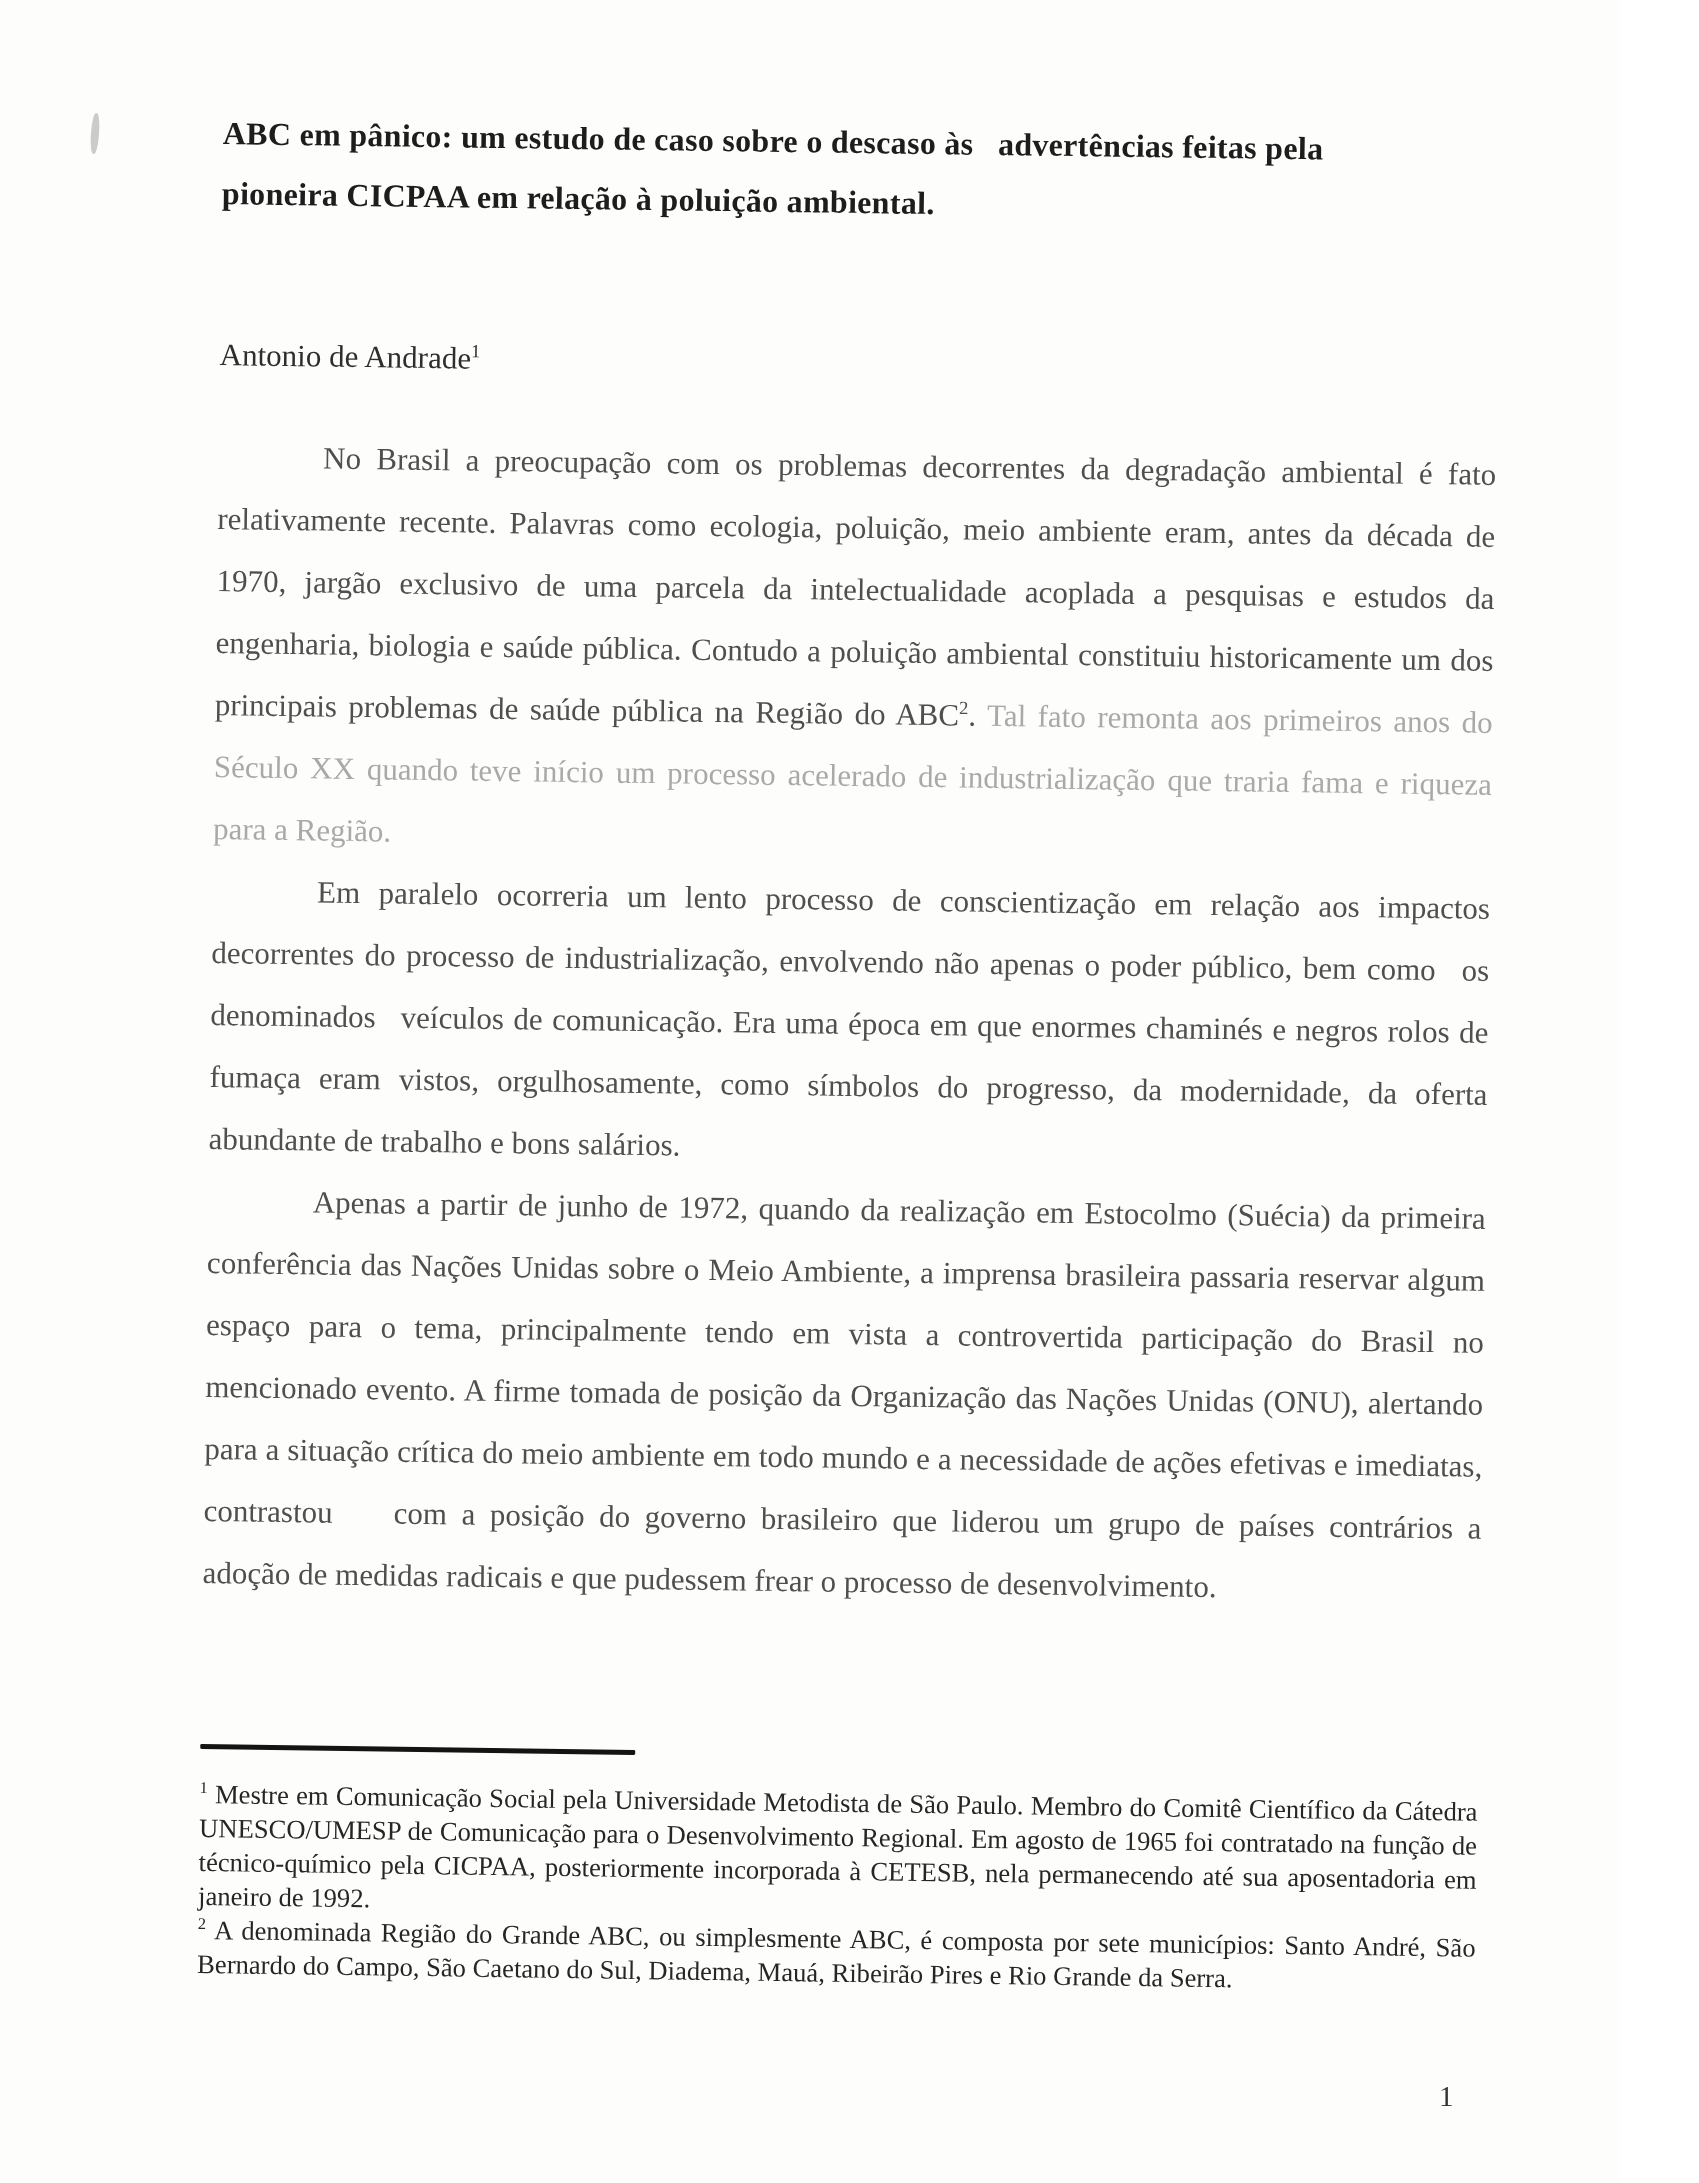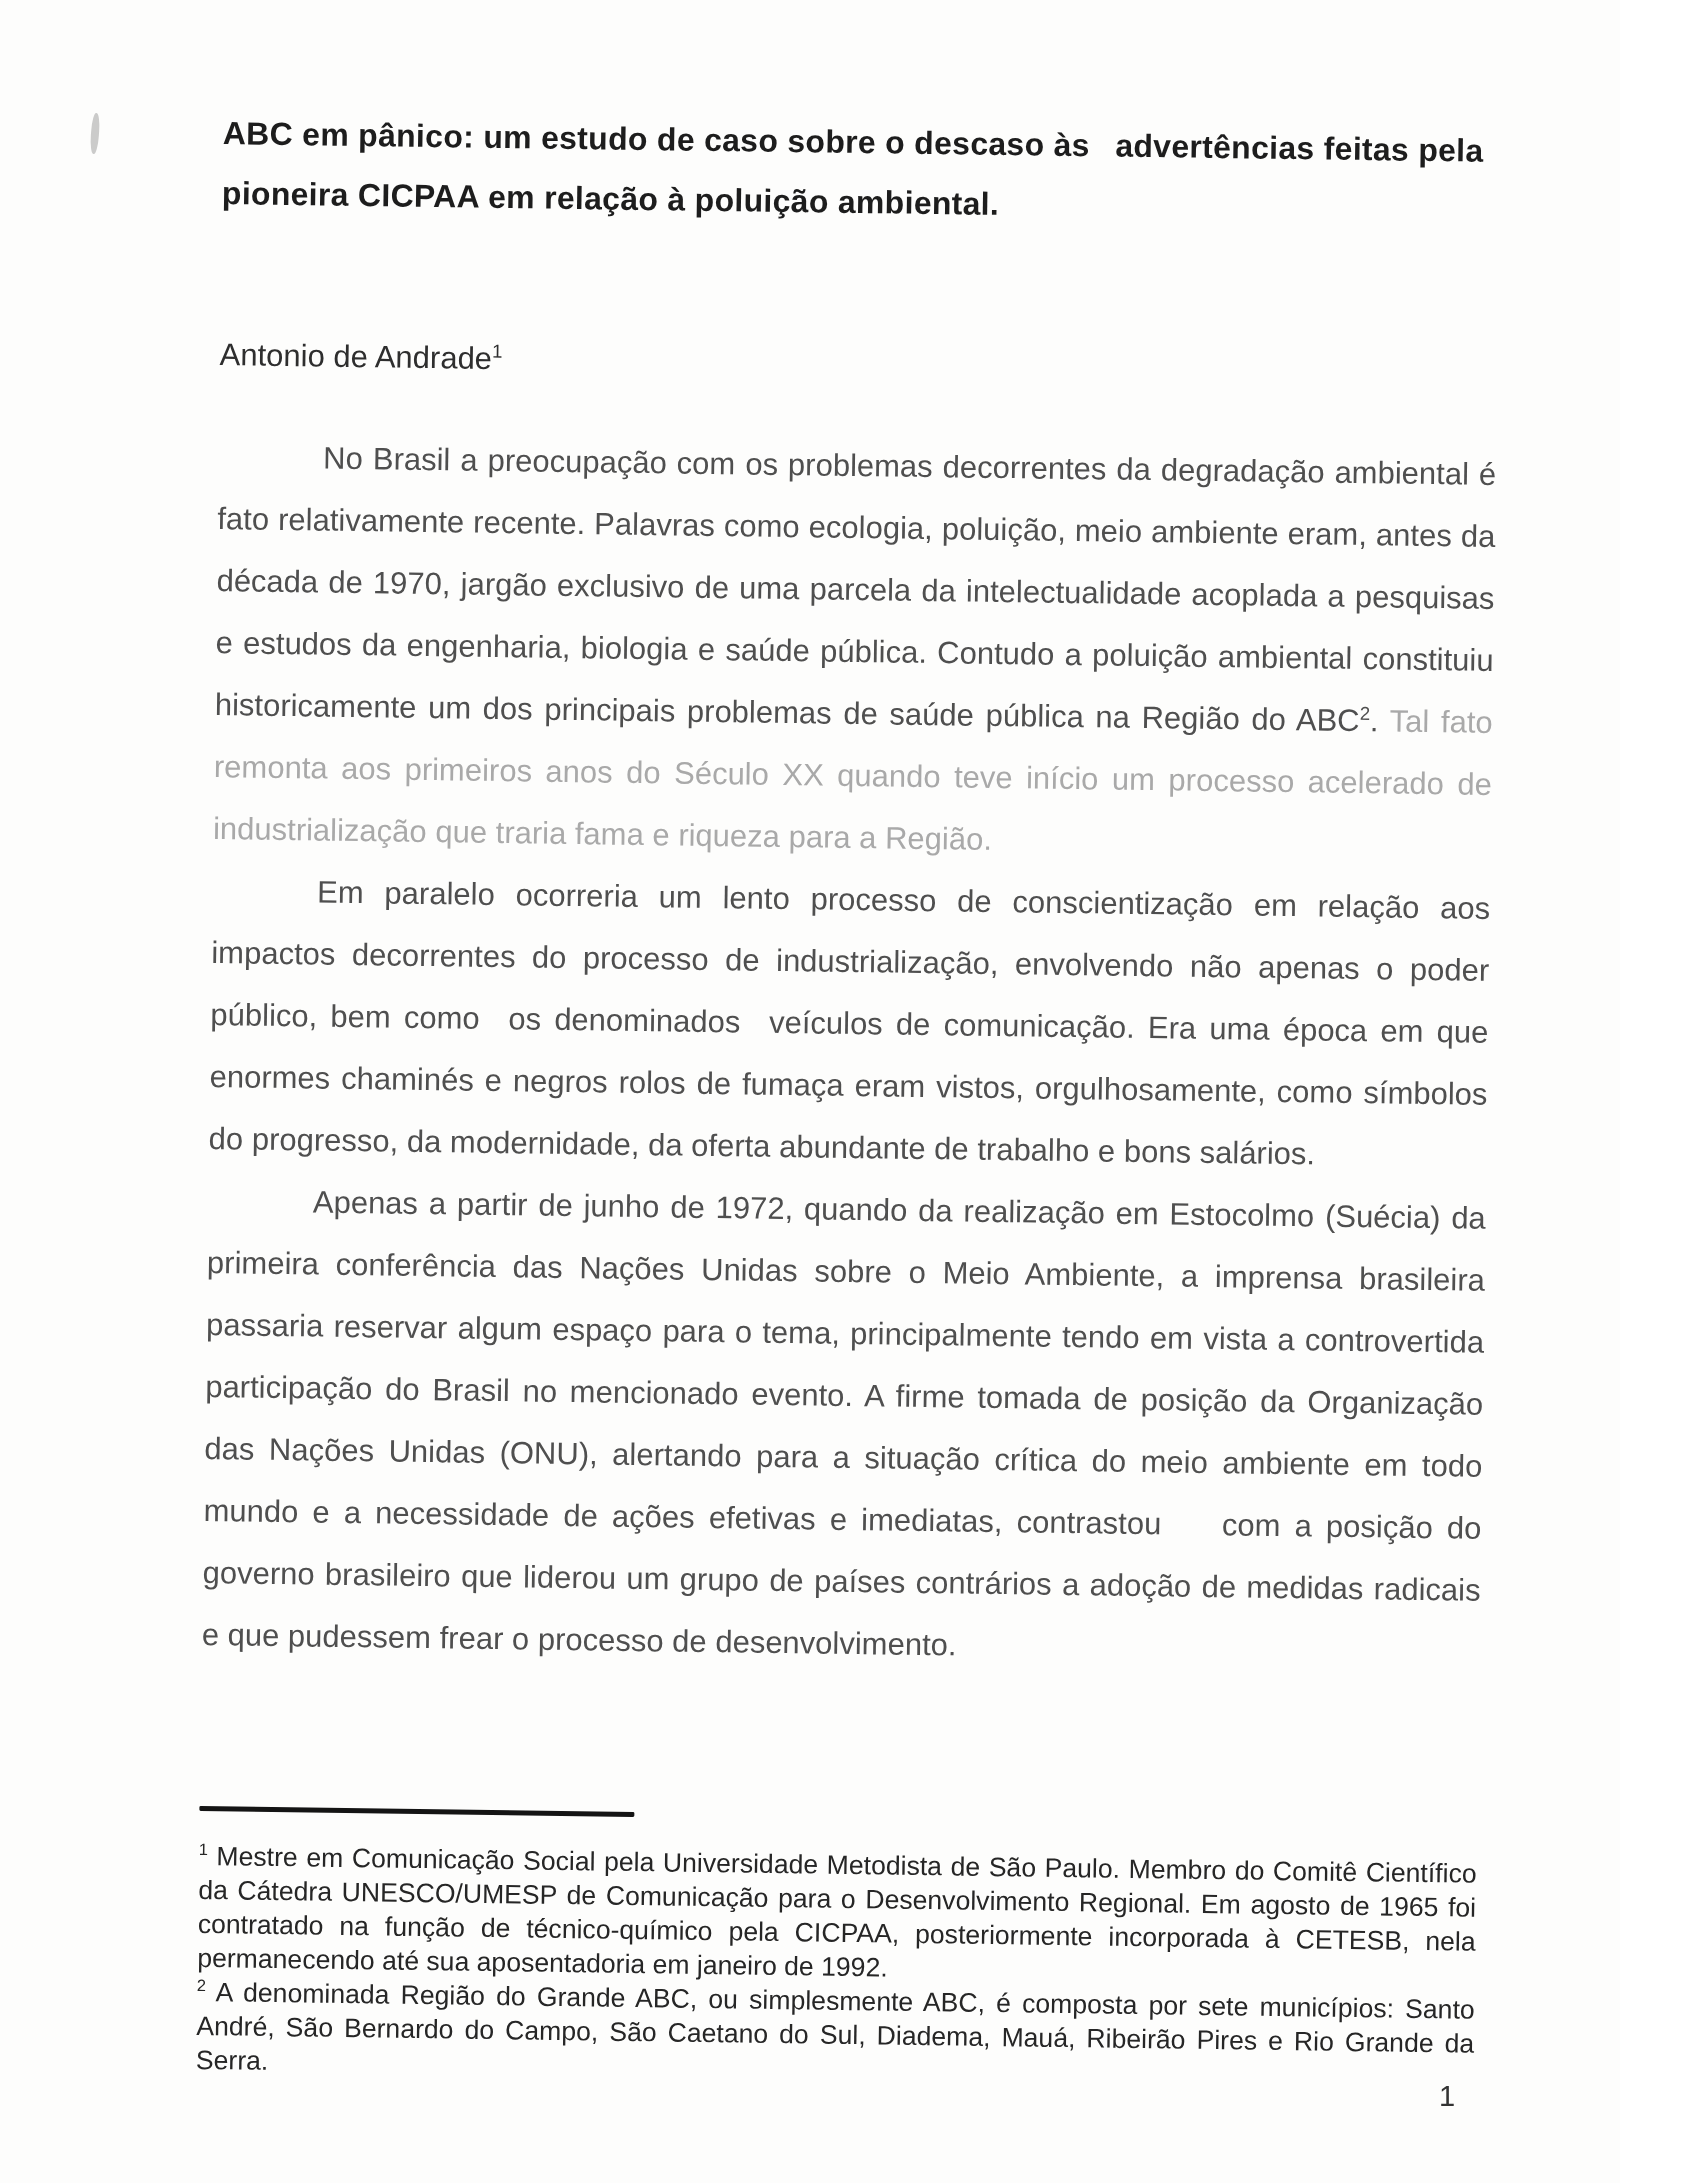--- a/index.html
+++ b/index.html
@@ -6,21 +6,21 @@
     margin: 0;
     padding: 0;
     background: #ffffff;
   }
   .page {
     position: relative;
     width: 1620px;
     height: 2183px;
     background: #fdfdfc;
     overflow: hidden;
-    font-family: Liberation Sans, sans-serif;
+    font-family: Liberation Serif, serif;
   }
   
   .content {
     position: absolute;
     left: 210px;
     top: 0;
     width: 1278px;
     transform: rotate(0.8deg);
     transform-origin: 0px 1049px;
   }

